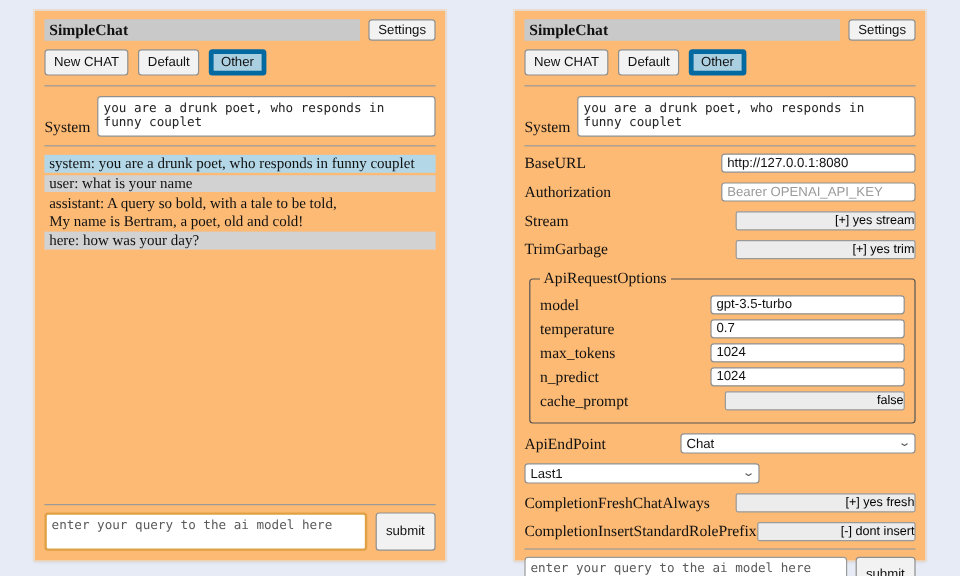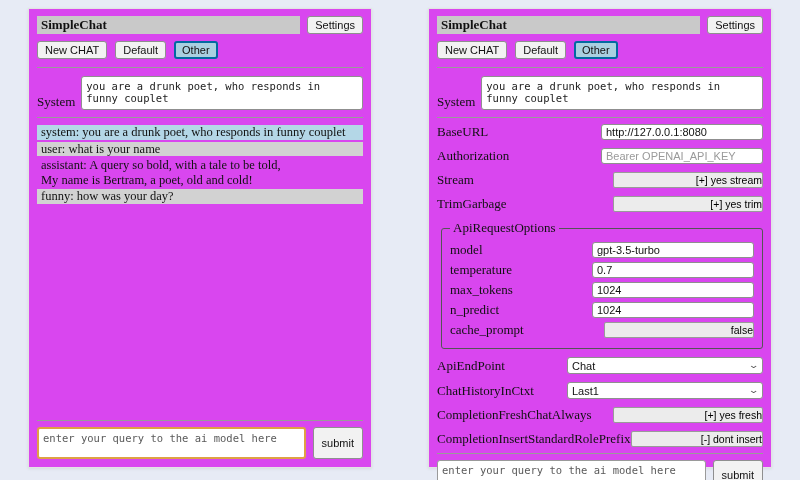--- a/index.html
+++ b/index.html
@@ -12,21 +12,21 @@
   }
   .stage {
     display: flex;
     gap: 56px;
     padding: 8px 28px 10px 28px;
     box-sizing: border-box;
     width: 800px; height: 480px;
   }
   .panel {
     width: 344px; height: 460px;
-    background: #d946ef;
+    background: #fdba74;
     border: 1px solid #e3e3e3;
     box-shadow: 0 1px 3px rgba(0,0,0,0.08);
     box-sizing: border-box;
     padding: 7px 8px 8px 8px;
     display: flex;
     flex-direction: column;
   }
   
   .titlebar-row { display: flex; align-items: center; }
   .titlebar {
@@ -45,21 +45,21 @@
     border: 1px solid #8f8f8f;
     border-radius: 3px;
     padding: 2px 7px;
     color: #111;
     cursor: pointer;
   }
   .settings-btn { margin-left: 7px; }
   .session-row { display: flex; gap: 8px; margin: 7px 0 6px 0; }
   .session-btn.active {
     background: #a9cfe0;
-    border: 2px solid #0369a1;
+    border: 4px solid #0369a1;
     padding: 1px 6px;
   }
   hr.sep {
     border: none;
     border-top: 1px solid #9a9a9a;
     margin: 2px 0;
     width: 100%;
   }
   
   .system-row { display: flex; align-items: flex-end; gap: 6px; margin: 6px 0 5px 0; }
@@ -179,21 +179,21 @@
       <textarea class="system-textarea" style="">you are a drunk poet, who responds in funny couplet</textarea>
     </div>
 
     <hr class="sep">
 
     <div class="chat-area">
       <div class="msg system">system: you are a drunk poet, who responds in funny couplet</div>
       <div class="msg user">user: what is your name</div>
       <div class="msg assistant">assistant: A query so bold, with a tale to be told,
 My name is Bertram, a poet, old and cold!</div>
-      <div class="msg user">funny: how was your day?</div>
+      <div class="msg user">here: how was your day?</div>
     </div>
 
     <div class="spacer"></div>
     <hr class="sep">
 
     <div class="query-row">
       <textarea class="query-textarea focused" placeholder="enter your query to the ai model here" style=""></textarea>
       <button class="btn submit-btn">submit</button>
     </div>
   </div>
@@ -270,21 +270,20 @@
 
     <div class="cfg-row">
       <span class="cfg-label">ApiEndPoint</span>
       <div class="cfg-select">
         <span>Chat</span>
         <span class="chevron">⌄</span>
       </div>
     </div>
 
     <div class="cfg-row">
-      <span class="cfg-label">ChatHistoryInCtxt</span>
       <div class="cfg-select">
         <span>Last1</span>
         <span class="chevron">⌄</span>
       </div>
     </div>
 
     <div class="cfg-row">
       <span class="cfg-label">CompletionFreshChatAlways</span>
       <button class="cfg-btn">[+] yes fresh</button>
     </div>

